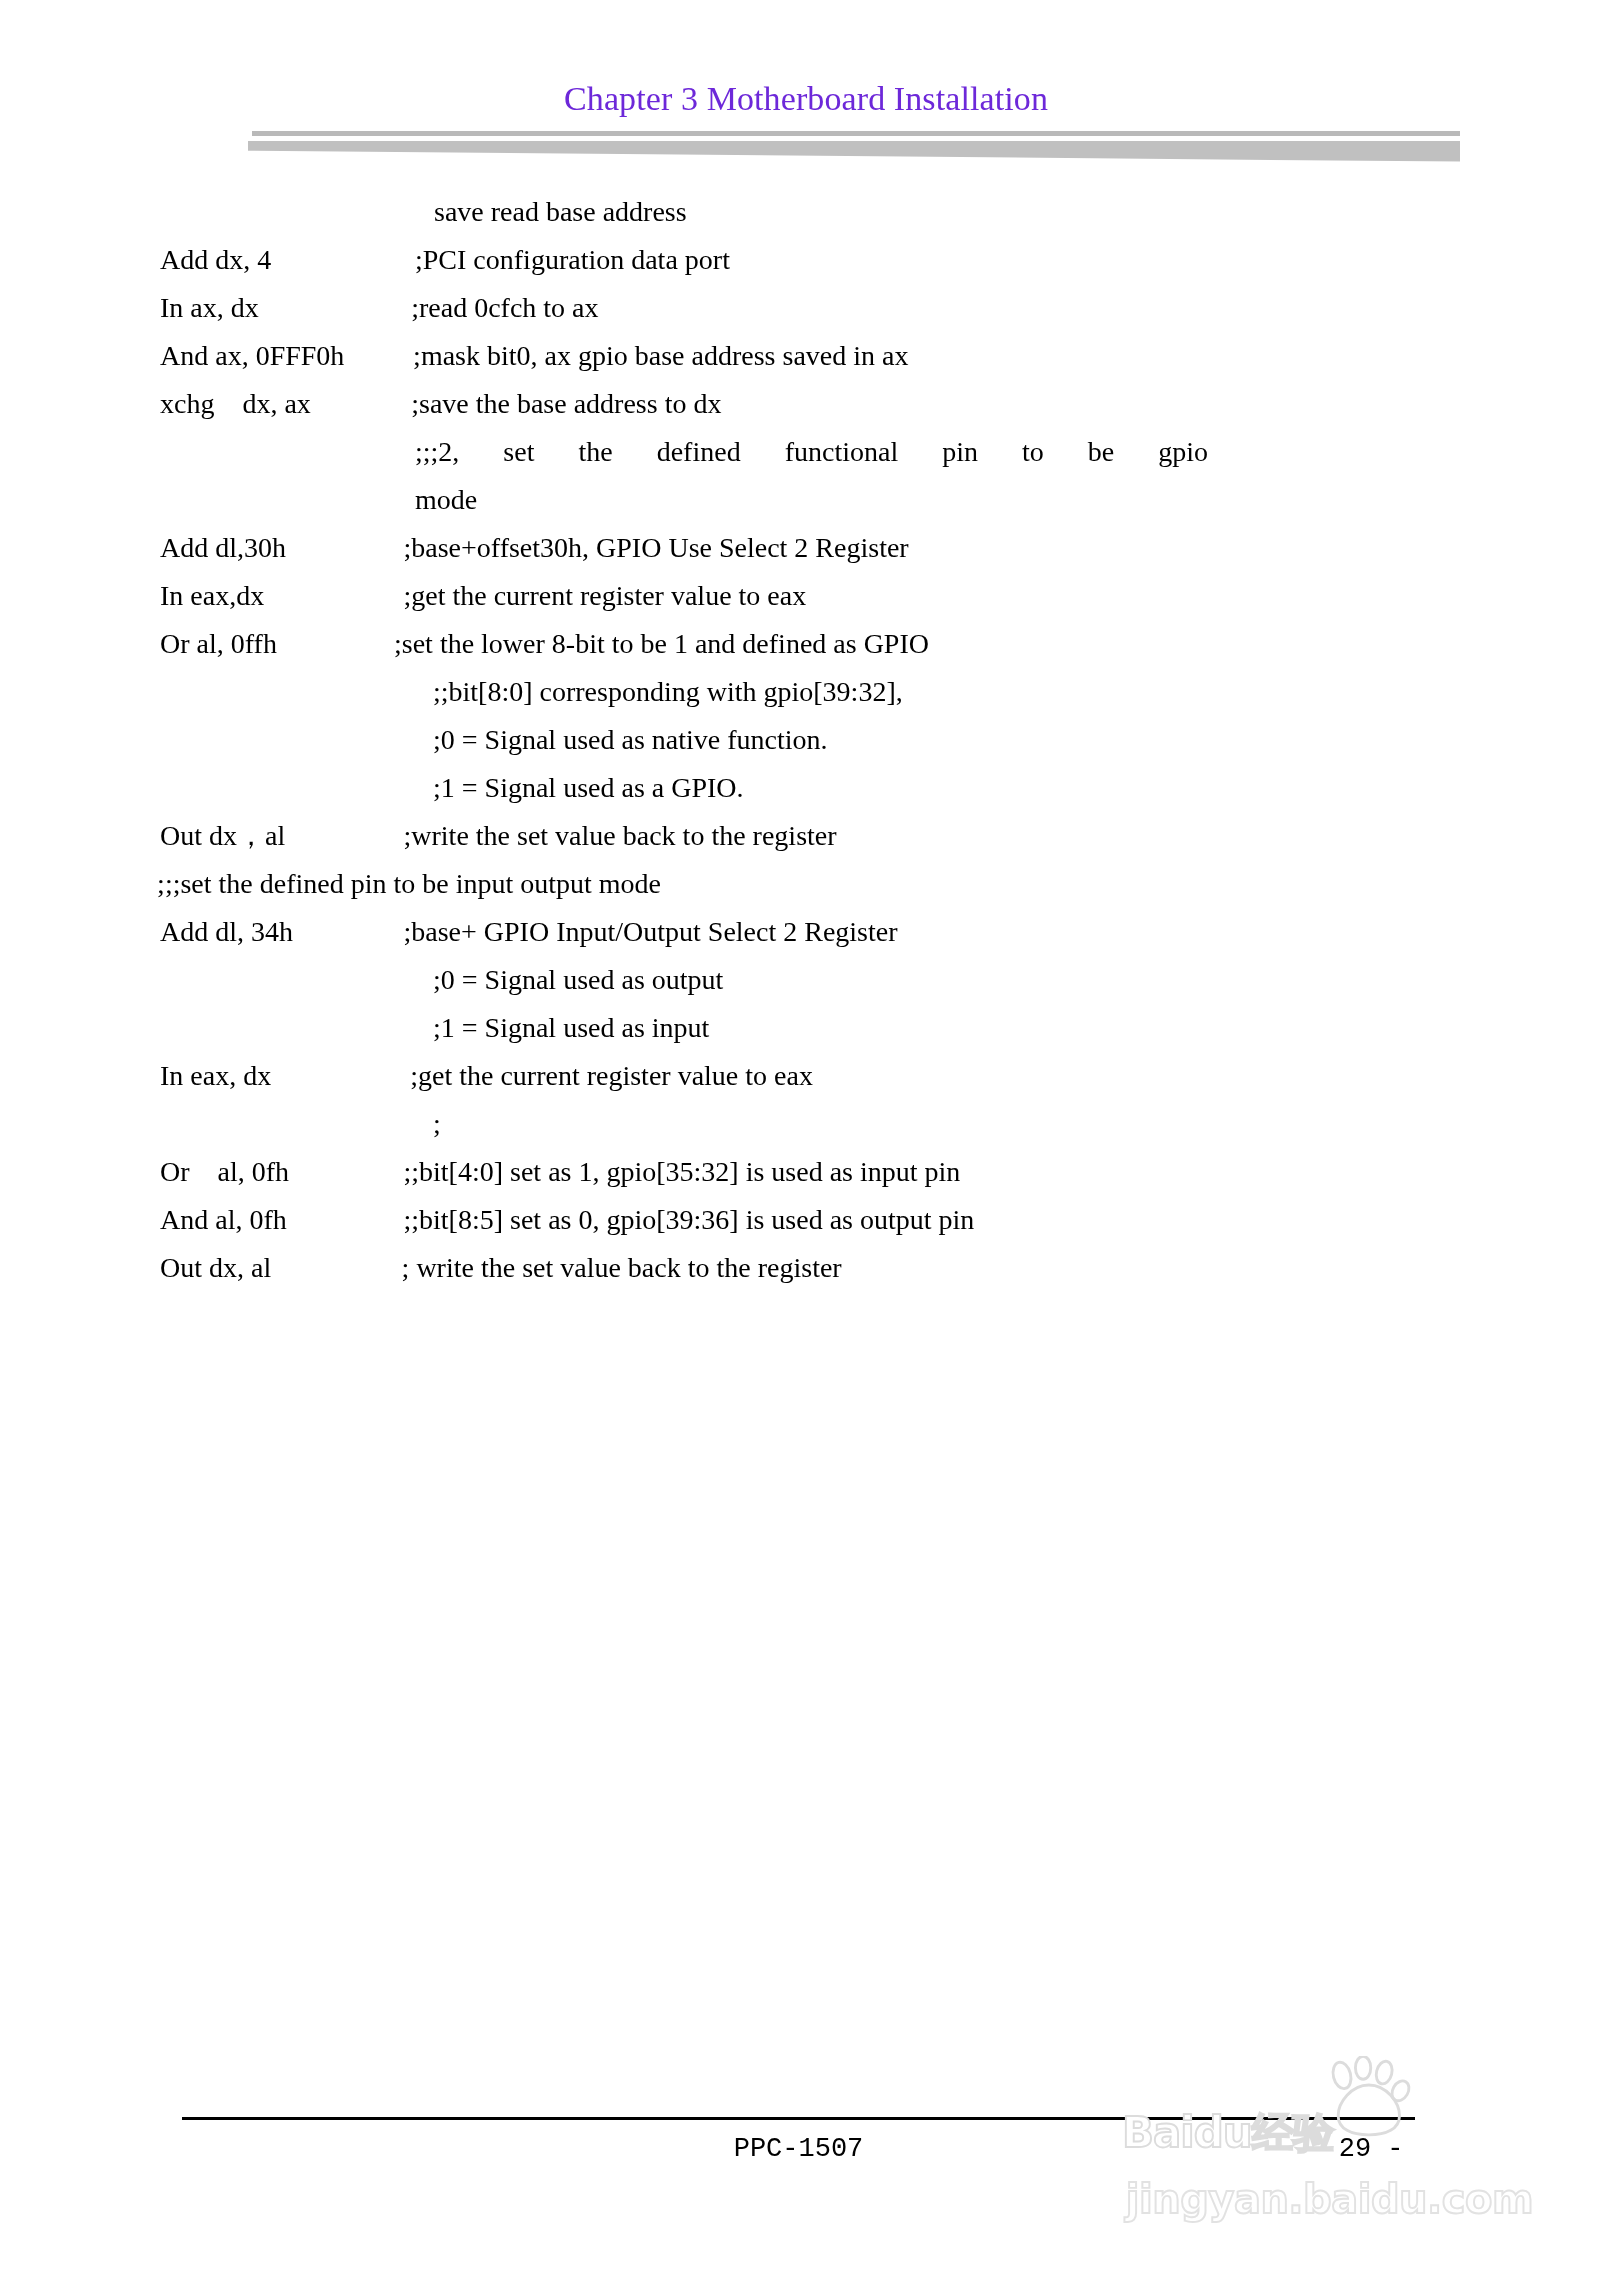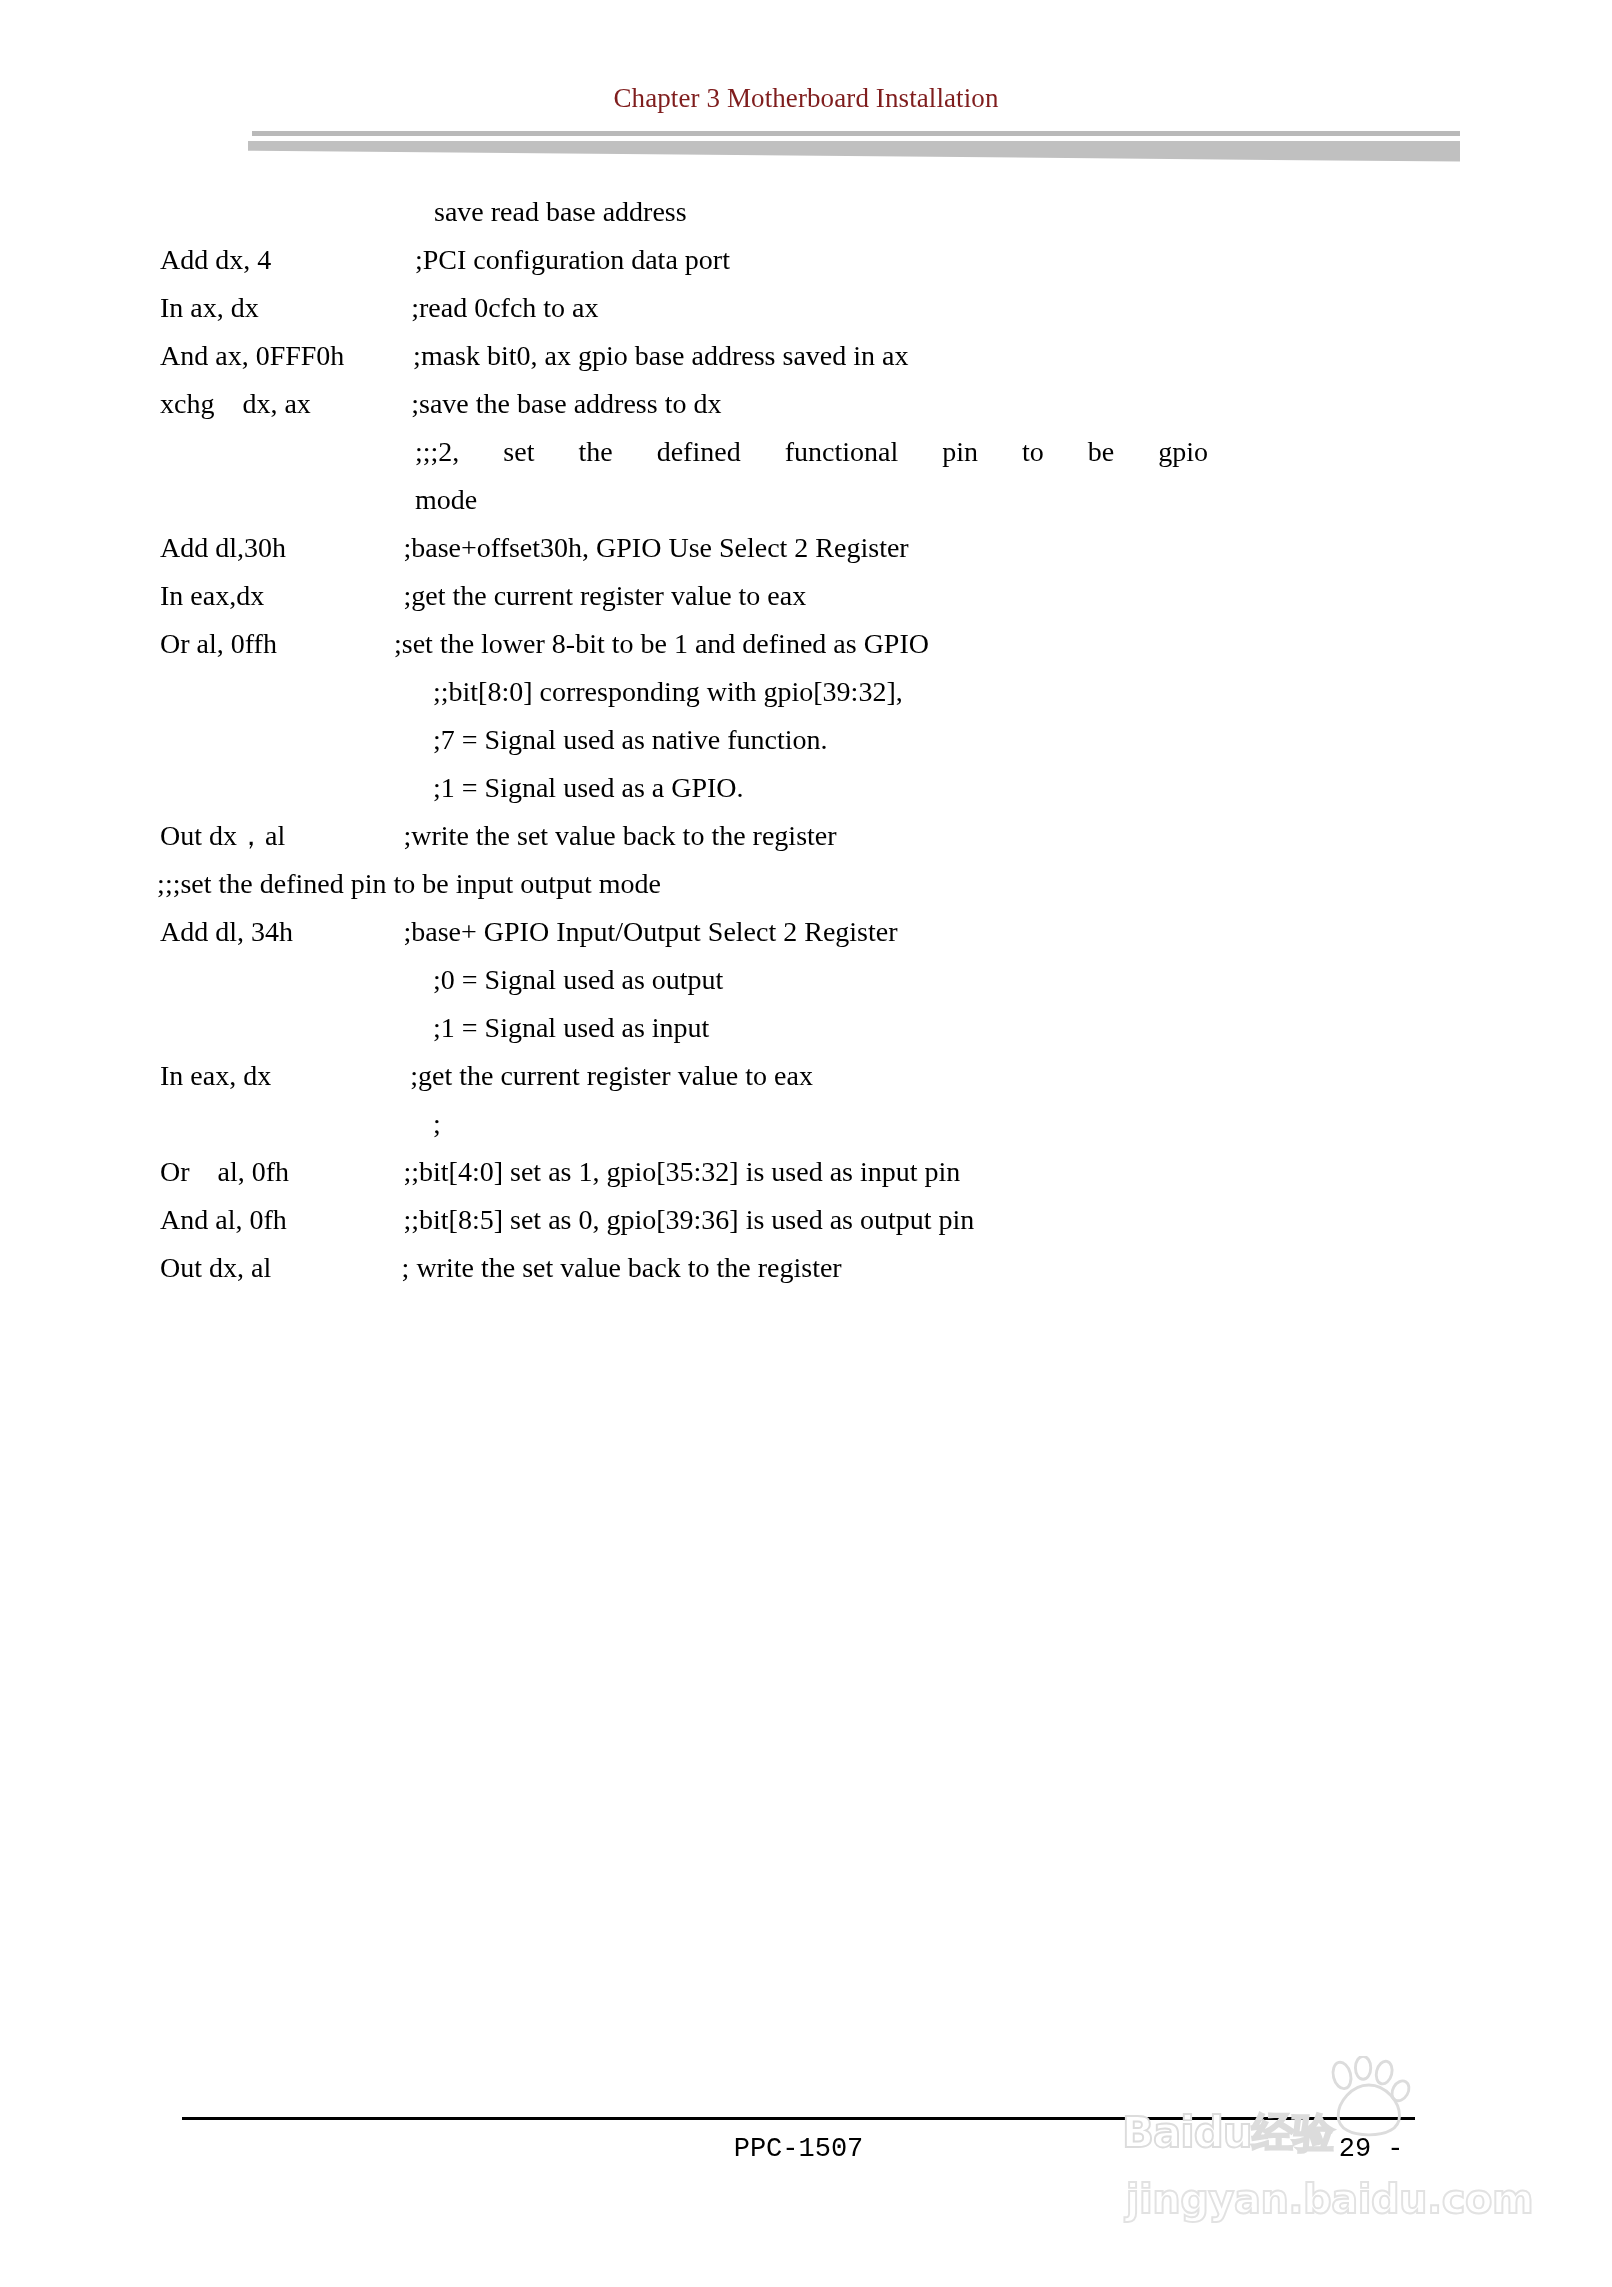--- a/index.html
+++ b/index.html
@@ -23,24 +23,24 @@
 
   
   .header {
     position: absolute;
     left: 0;
     top: 81px;
     width: 1612px;
     text-align: center;
   }
   .header-title {
-    font-size: 27px;
+    font-size: 34px;
     line-height: 35px;
     letter-spacing: 0.1px;
-    color: #7f1d1d;
+    color: #6d28d9;
   }
   .header-rule {
     position: absolute;
     left: 0;
     top: 131px;
     width: 1612px;
     height: 35px;
   }
   .header-rule .thin {
     position: absolute;
@@ -216,21 +216,21 @@
     </div>
 
     <div class="line"><span class="col-label" style="width:255px;">Add dl,30h</span><span class="col-comment" style="margin-left:-11.5px;">;base+offset30h, GPIO Use Select 2 Register</span></div>
 
     <div class="line"><span class="col-label" style="width:255px;">In eax,dx</span><span class="col-comment" style="margin-left:-11.5px;">;get the current register value to eax</span></div>
 
     <div class="line"><span class="col-label" style="width:255px;">Or al, 0ffh</span><span class="col-comment" style="margin-left:-21px;">;set the lower 8-bit to be 1 and defined as GPIO</span></div>
 
     <div class="line"><span class="col-label" style="width:273px;"></span><span class="col-comment">;;bit[8:0] corresponding with gpio[39:32],</span></div>
 
-    <div class="line"><span class="col-label" style="width:273px;"></span><span class="col-comment">;7 = Signal used as native function.</span></div>
+    <div class="line"><span class="col-label" style="width:273px;"></span><span class="col-comment">;0 = Signal used as native function.</span></div>
 
     <div class="line"><span class="col-label" style="width:273px;"></span><span class="col-comment">;1 = Signal used as a GPIO.</span></div>
 
     <div class="line"><span class="col-label" style="width:255px;">Out dx，al</span><span class="col-comment" style="margin-left:-11.5px;">;write the set value back to the register</span></div>
 
     <div class="line"><span class="col-comment" style="margin-left:-2.9px;">;;;set the defined pin to be input output mode</span></div>
 
     <div class="line"><span class="col-label" style="width:255px;">Add dl, 34h</span><span class="col-comment" style="margin-left:-11.5px;">;base+ GPIO Input/Output Select 2 Register</span></div>
 
     <div class="line"><span class="col-label" style="width:273px;"></span><span class="col-comment">;0 = Signal used as output</span></div>

